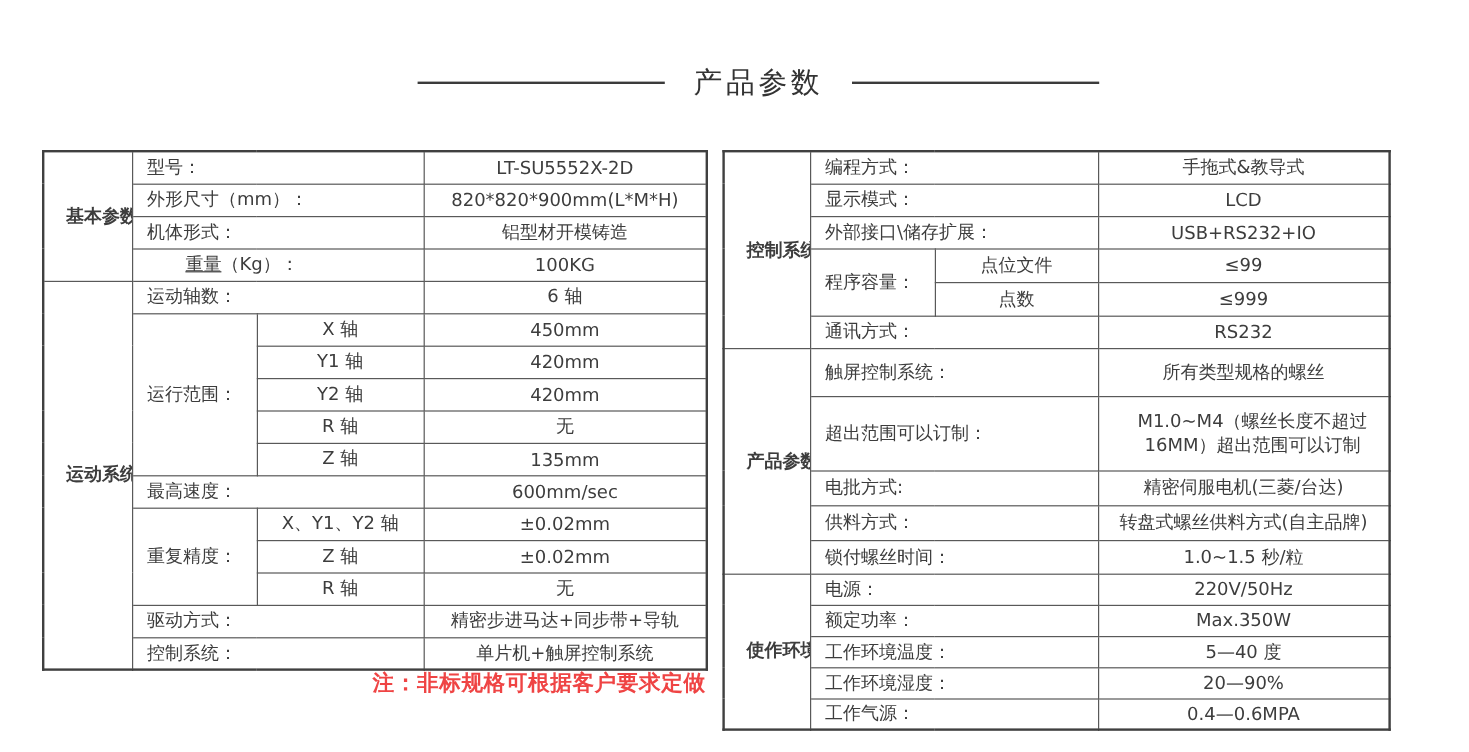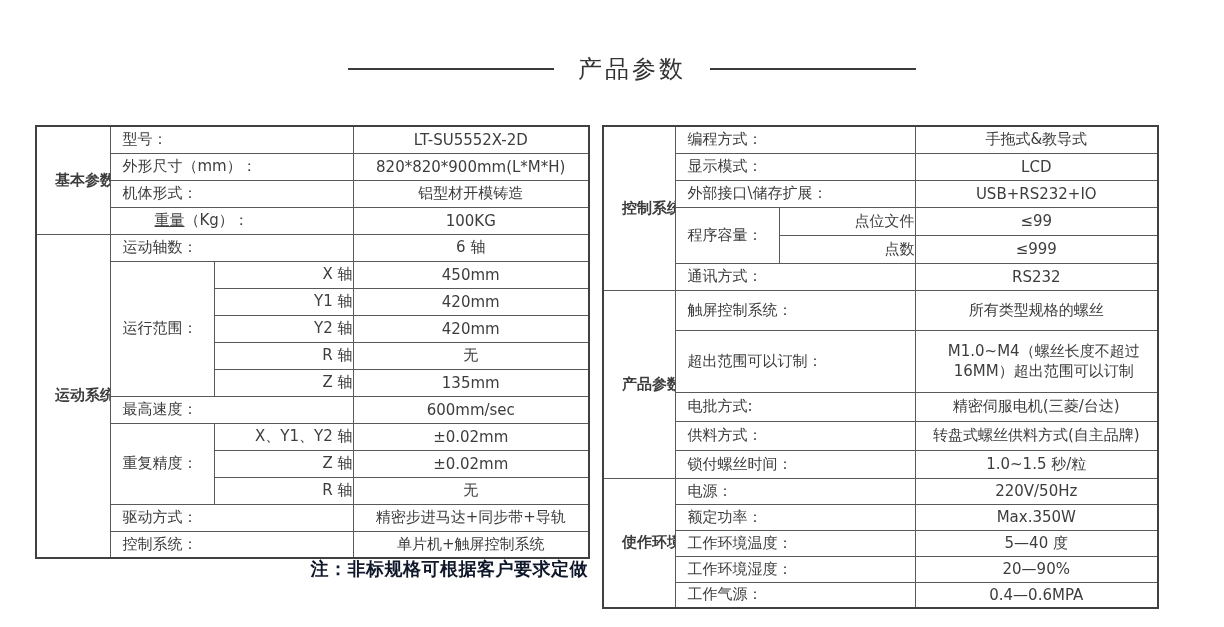--- a/index.html
+++ b/index.html
@@ -49,37 +49,37 @@
   }
   td.cat {
     font-weight: bold;
     text-align: center;
     font-size: 16px;
     padding: 0 18px;
     letter-spacing: 0px;
     color: #333333;
   }
   td.label { text-align: left; padding-left: 12px; padding-right: 4px; }
-  td.sub   { text-align: right; }
+  td.sub   { text-align: center; }
   td.value { text-align: center; padding: 0 4px; margin-left: 12px; }
   td.value.wrap { white-space: normal; line-height: 1.35; padding-left: 19px; }
   .u { text-decoration: underline; margin-left: 32px; }
   tr.h26 { height: 26px; } tr.h27 { height: 27px; } tr.h28 { height: 28px; }
   tr.h29 { height: 29px; } tr.h40 { height: 40px; } tr.h62 { height: 62px; }
   td.sec-end { border-bottom-width: 2px; border-bottom-color: #6b6b6b; }
   #left-table  { left: 35px;  top: 125px; width: 553px; }
   #right-table { left: 602px; top: 125px; width: 555px; }
   
   .note {
     position: absolute;
     top: 557px;
     right: 636px;
     font-size: 18px;
     font-weight: bold;
-    color: #0f172a;
+    color: #ef4444;
     white-space: nowrap;
     letter-spacing: 0.5px;
   }
 </style>
 </head>
 <body>
 
 <div class="page">
 
   <div class="title-wrap">

